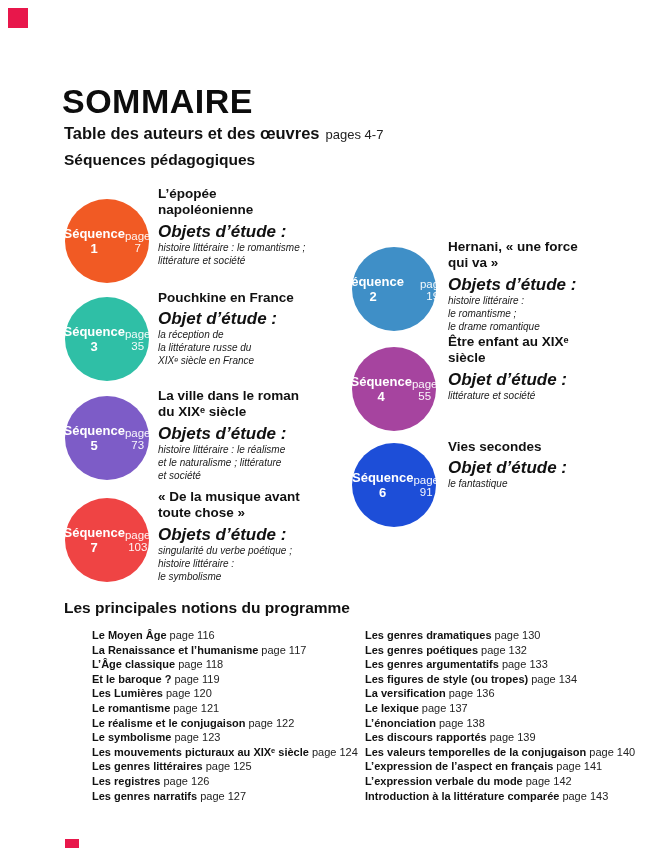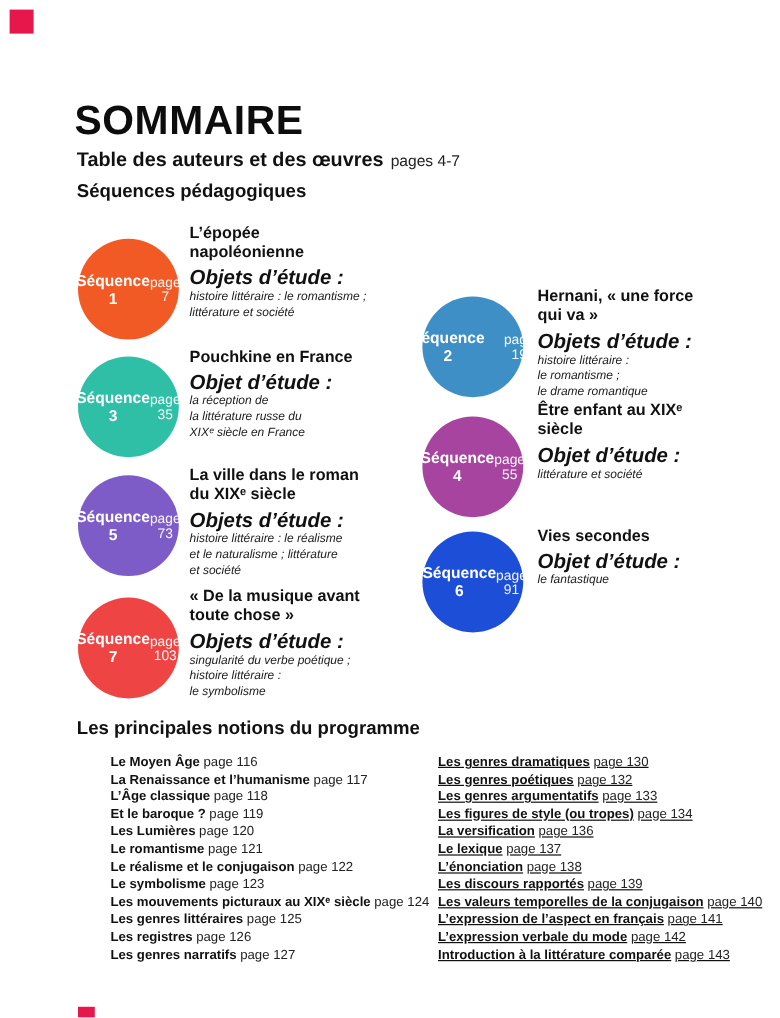--- a/index.html
+++ b/index.html
@@ -56,21 +56,21 @@
   .t1 { left: 158px; top: 186px; }
   .t3 { left: 158px; top: 290px; }
   .t5 { left: 158px; top: 388px; }
   .t7 { left: 158px; top: 489px; }
   .t2 { left: 448px; top: 239px; }
   .t4 { left: 448px; top: 334px; }
   .t6 { left: 448px; top: 439px; }
 
   .notions-col { position: absolute; top: 628px; }
   .notions-left { left: 64px; width: 272px; }
-  .notions-right { left: 337px; width: 300px; text-decoration: underline; }
+  .notions-right { left: 337px; width: 300px; }
   .notion-item { font-size: 11px; line-height: 14.6px; white-space: nowrap; margin-left: 28px; }
   .notion-label { font-weight: bold; }
   .notion-page { font-weight: normal; margin-left: 3px; color: #222; }
 </style>
 </head>
 <body>
 
 <div class="corner-mark corner-top" style="background-color: rgb(232, 23, 75);"></div>
 <div class="corner-mark corner-bottom" style="background-color: rgb(232, 23, 75);"></div>
 

